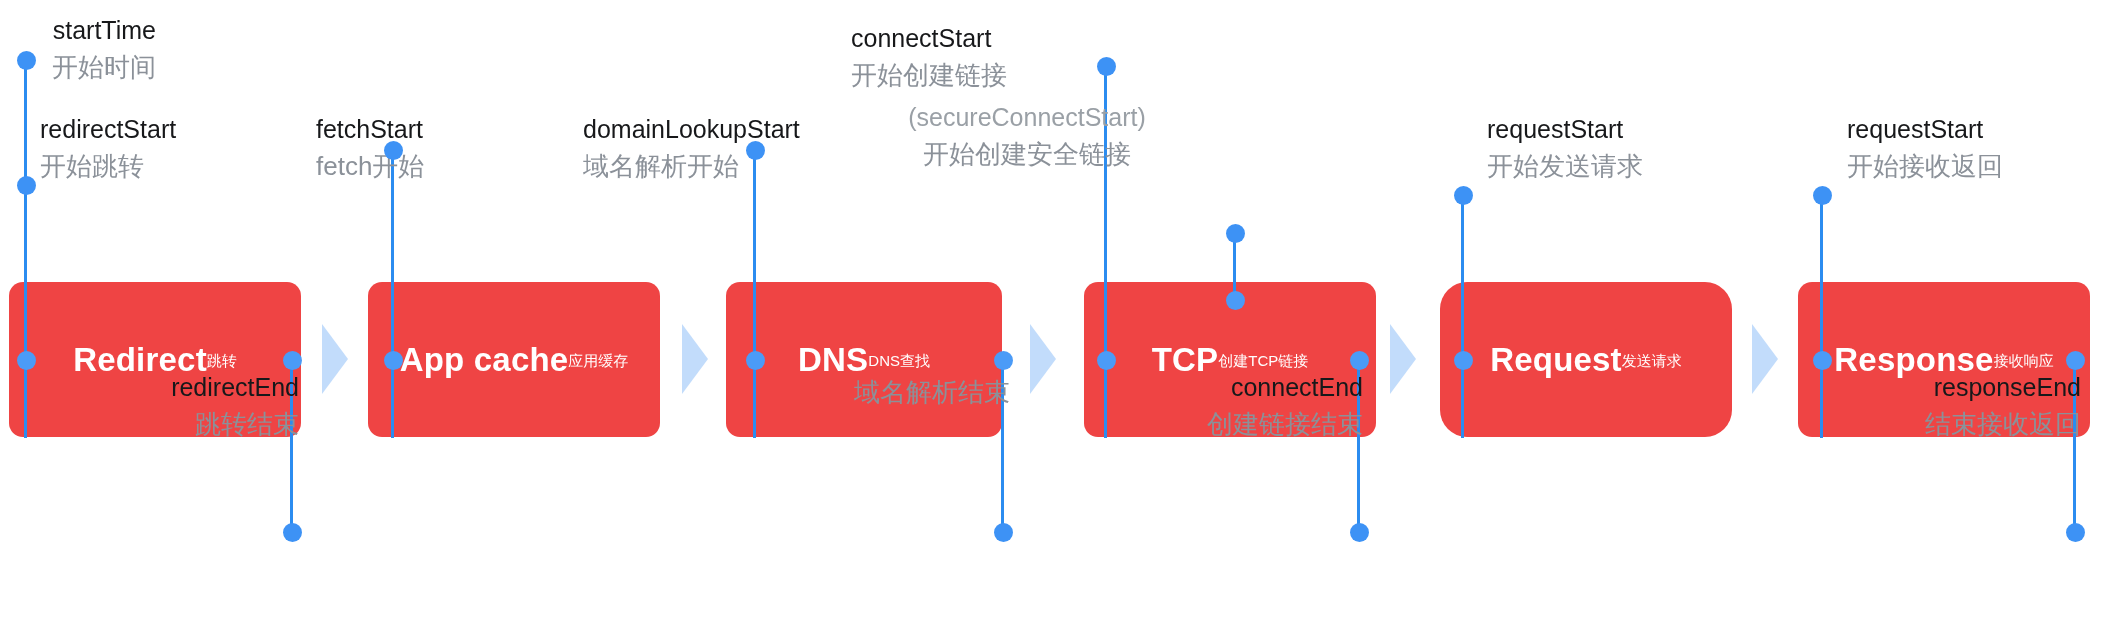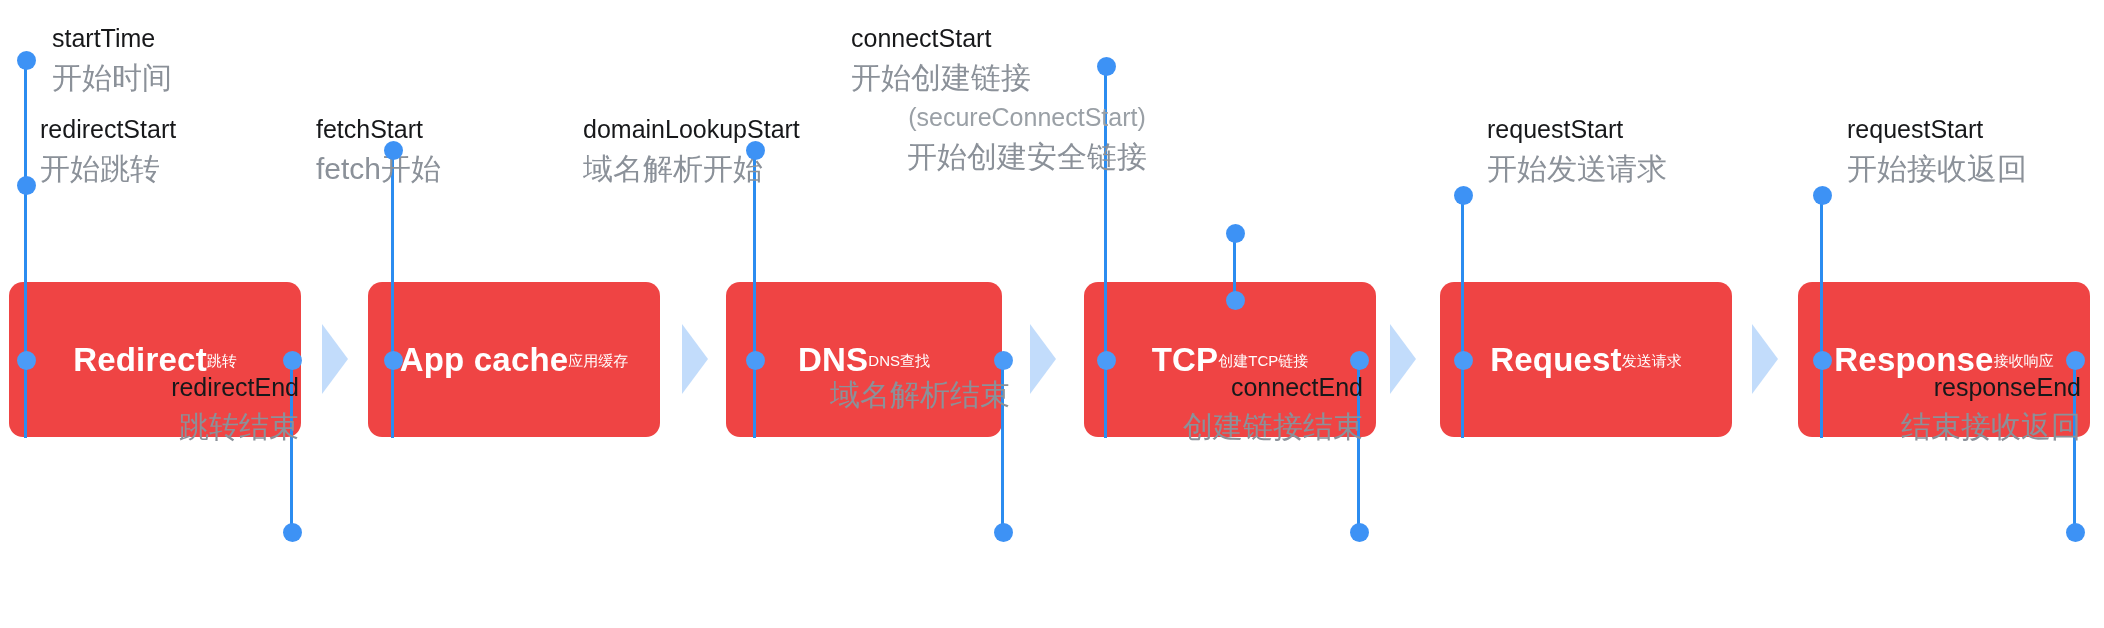--- a/index.html
+++ b/index.html
@@ -92,21 +92,21 @@
   }
   .label .en {
     display: block;
     color: #17181a;
     font-size: 25px;
     font-weight: normal;
   }
   .label .cn {
     display: block;
     color: #8b9199;
-    font-size: 30px;
+    font-size: 26px;
     font-weight: normal;
     margin-top: 5px;
   }
   .label .en.muted {
     color: #9aa0a6;
   }
   .label.align-left  { text-align: left; }
   .label.align-right { text-align: right; padding-left: 27px; }
   .label.align-center{ text-align: center; }
 </style>
@@ -156,21 +156,21 @@
   <div class="stage-box" style="left:726px; width:276px;">
     <span class="stage-title">DNS</span>
     <span class="stage-sub">DNS查找</span>
   </div>
 
   <div class="stage-box" style="left:1084px; width:292px;">
     <span class="stage-title">TCP</span>
     <span class="stage-sub">创建TCP链接</span>
   </div>
 
-  <div class="stage-box" style="left:1440px; width:292px;">
+  <div class="stage-box" style="left:1440px; width:292px;border-radius:27px;">
     <span class="stage-title">Request</span>
     <span class="stage-sub">发送请求</span>
   </div>
 
   <div class="stage-box" style="left:1798px; width:292px;">
     <span class="stage-title">Response</span>
     <span class="stage-sub">接收响应</span>
   </div>
 
   <div class="conn-dot" style="left:25px;   top:60px;"></div>
@@ -195,21 +195,21 @@
   <div class="conn-dot" style="left:1358px; top:532px;"></div>
 
   <div class="conn-dot" style="left:1462px; top:195px;"></div>
   <div class="conn-dot on-box" style="left:1462px; top:360px;"></div>
 
   <div class="conn-dot" style="left:1821px; top:195px;"></div>
   <div class="conn-dot on-box" style="left:1821px; top:360px;"></div>
   <div class="conn-dot on-box" style="left:2074px; top:360px;"></div>
   <div class="conn-dot" style="left:2074px; top:532px;"></div>
 
-  <div class="label align-left" style="left:52px; top:22px;">
+  <div class="label align-left" style="left:52px; top:14px;text-align:right;">
     <span class="en">startTime</span>
     <span class="cn">开始时间</span>
   </div>
 
   <div class="label align-left" style="left:40px; top:113px;">
     <span class="en">redirectStart</span>
     <span class="cn">开始跳转</span>
   </div>
 
   <div class="label align-right" style="left:0px; width:272px; top:371px;">

